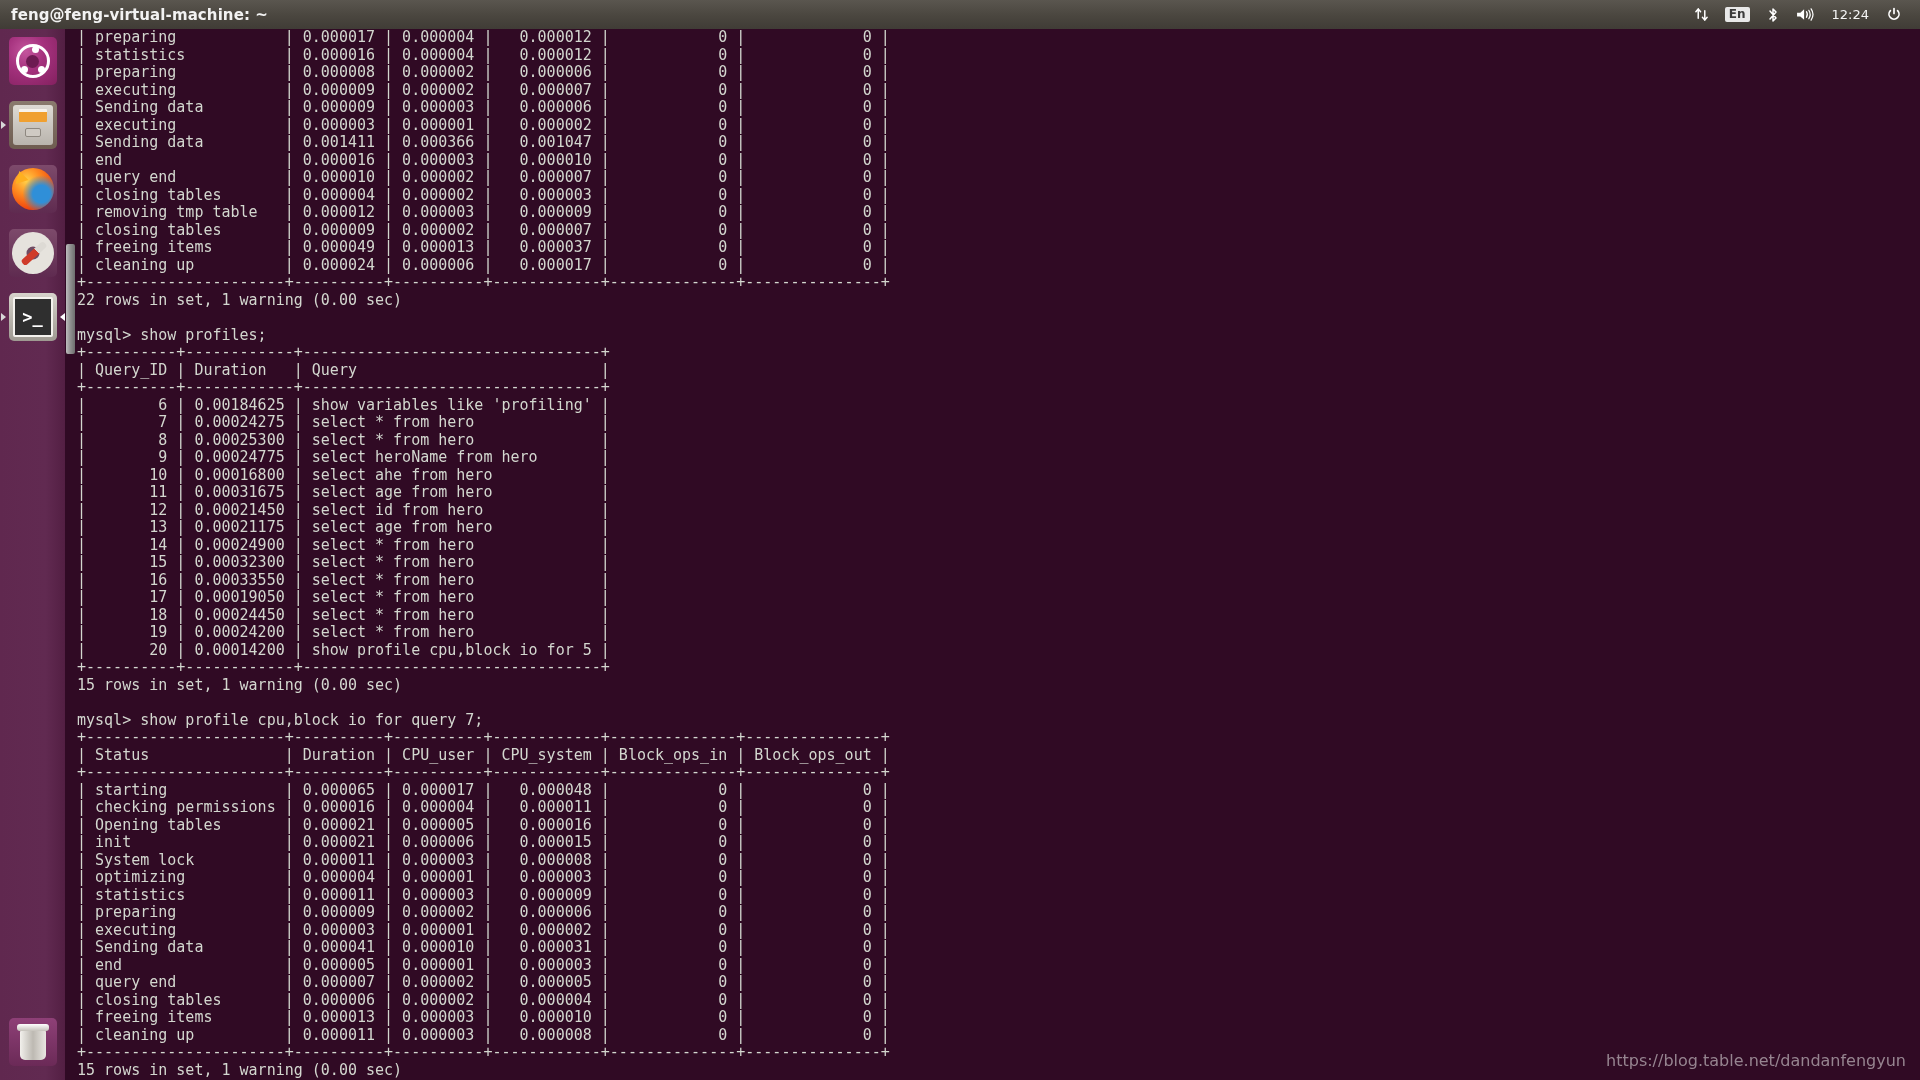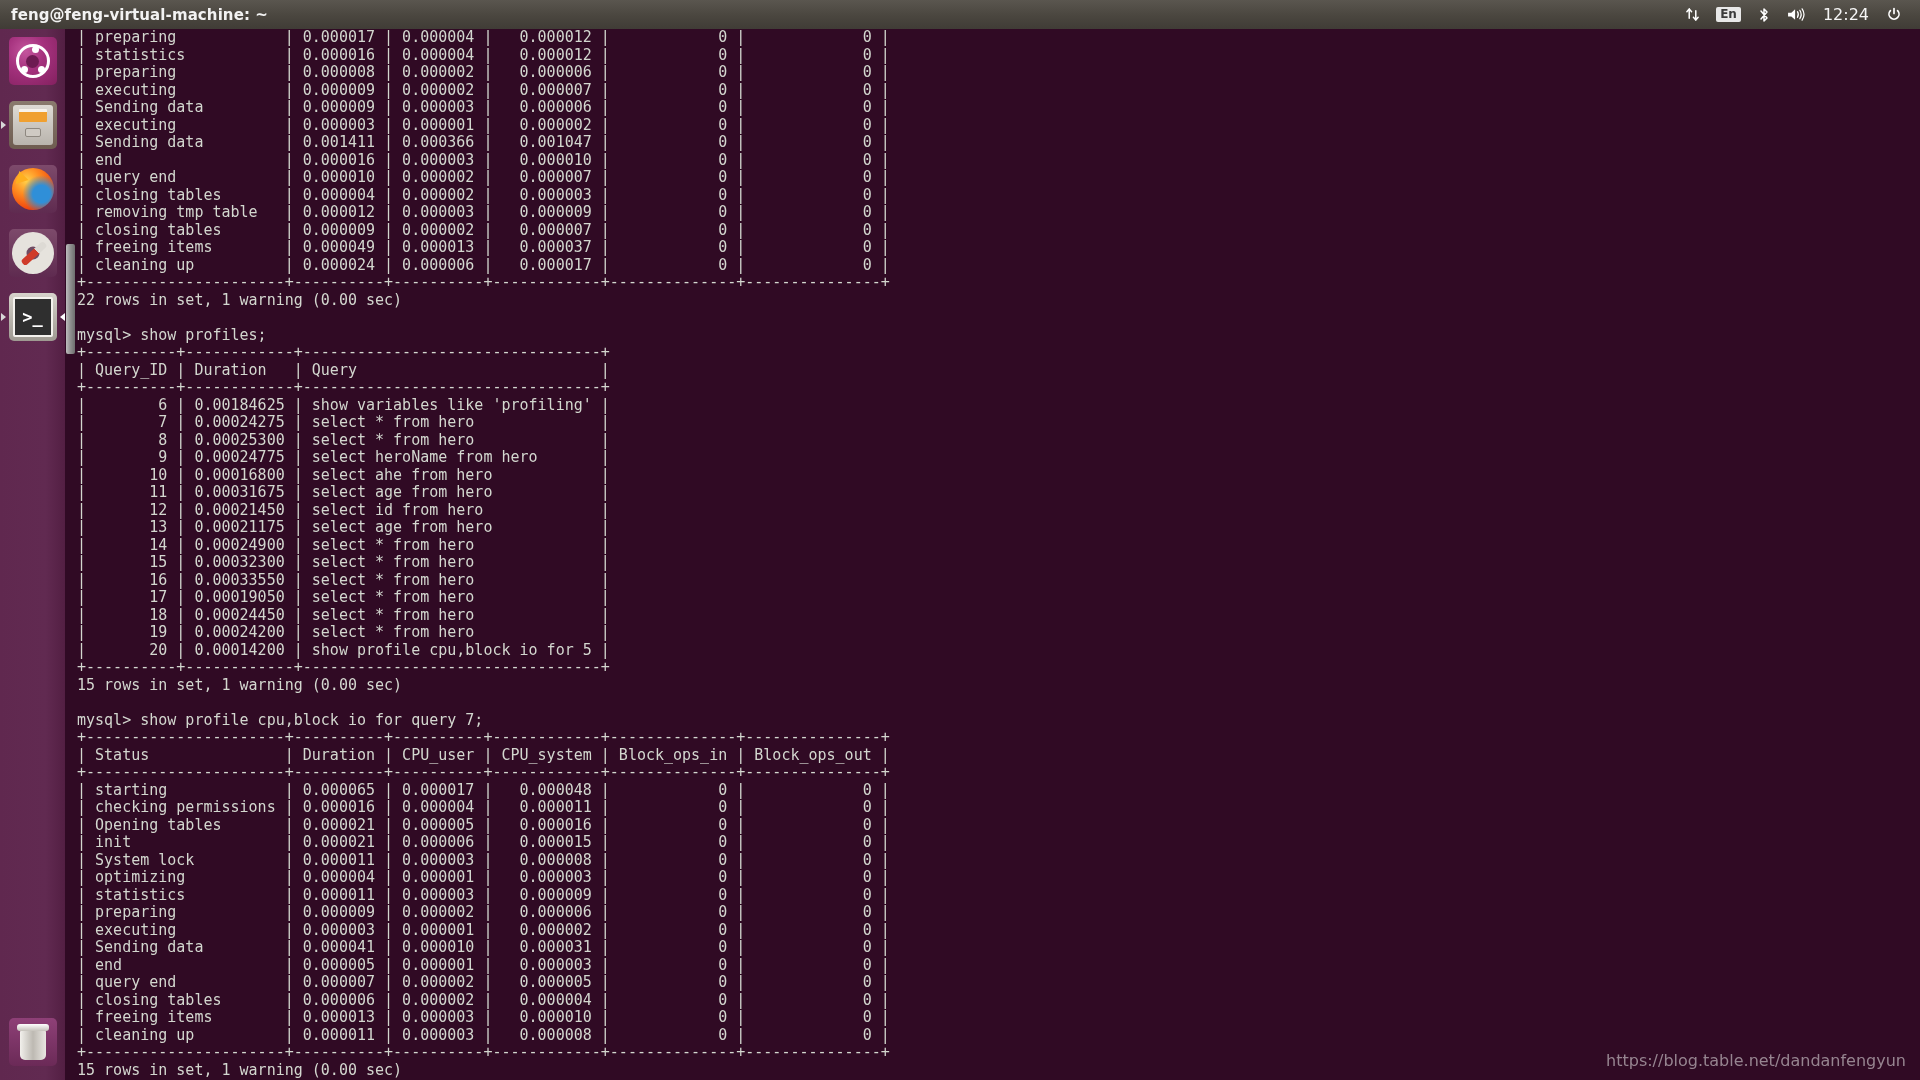--- a/index.html
+++ b/index.html
@@ -54,21 +54,21 @@
     font-size: 12px;
     font-weight: bold;
     color: #3b3b3b;
     background: #e8e8e8;
     border-radius: 2px;
     padding: 1px 4px;
     line-height: 13px;
   }
   #tray-clock {
     font-family: "DejaVu Sans", sans-serif;
-    font-size: 16px;
+    font-size: 13px;
     color: #f5f5f5;
     padding: 0 9px;
     white-space: nowrap;
   }
 
   
   #launcher {
     position: absolute; left: 0; top: 29px;
     width: 65px; height: 1051px;
     background: #5b2a4d;

